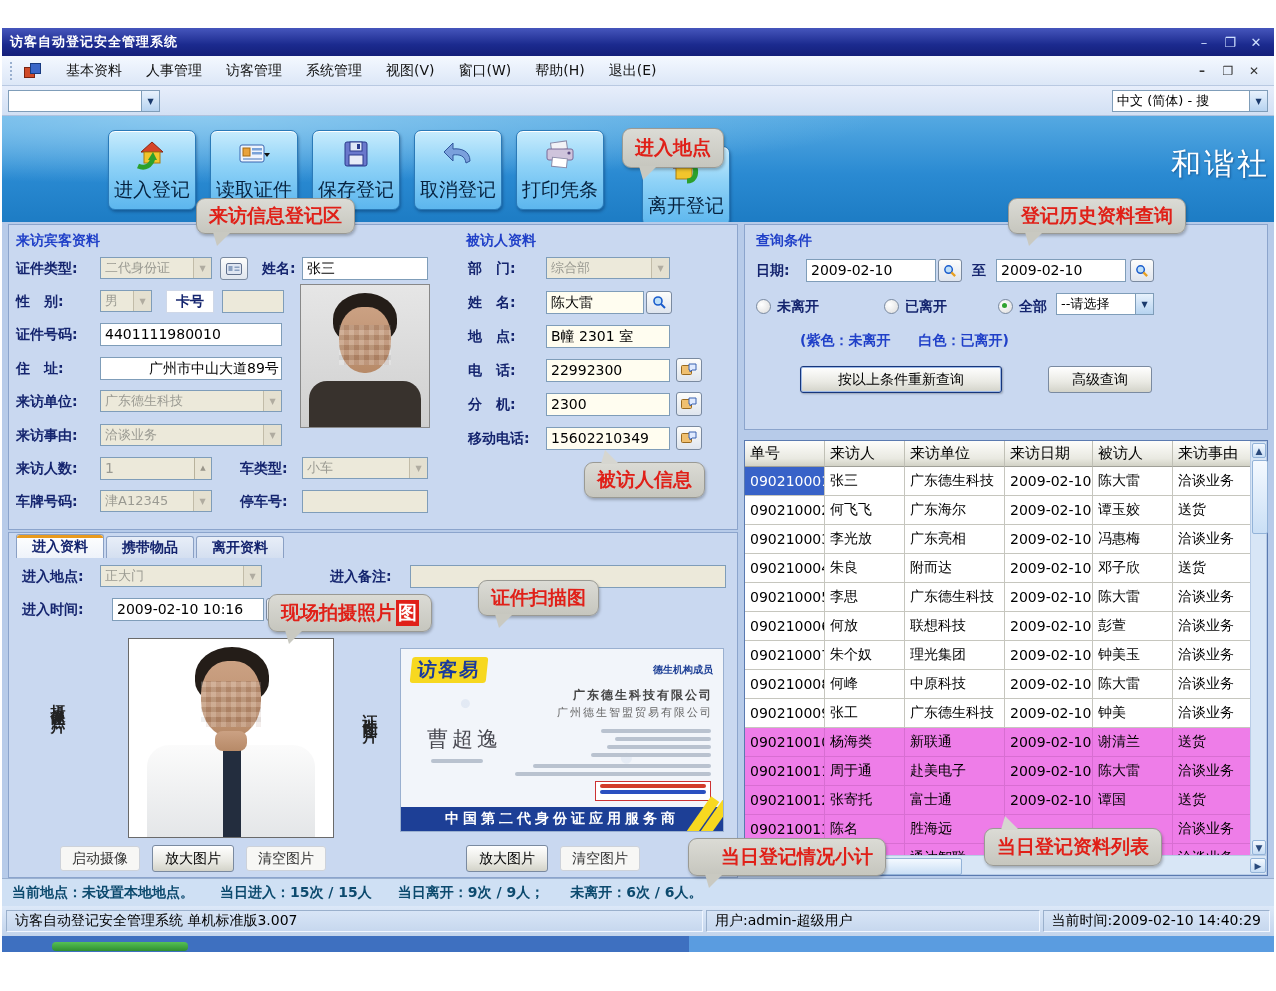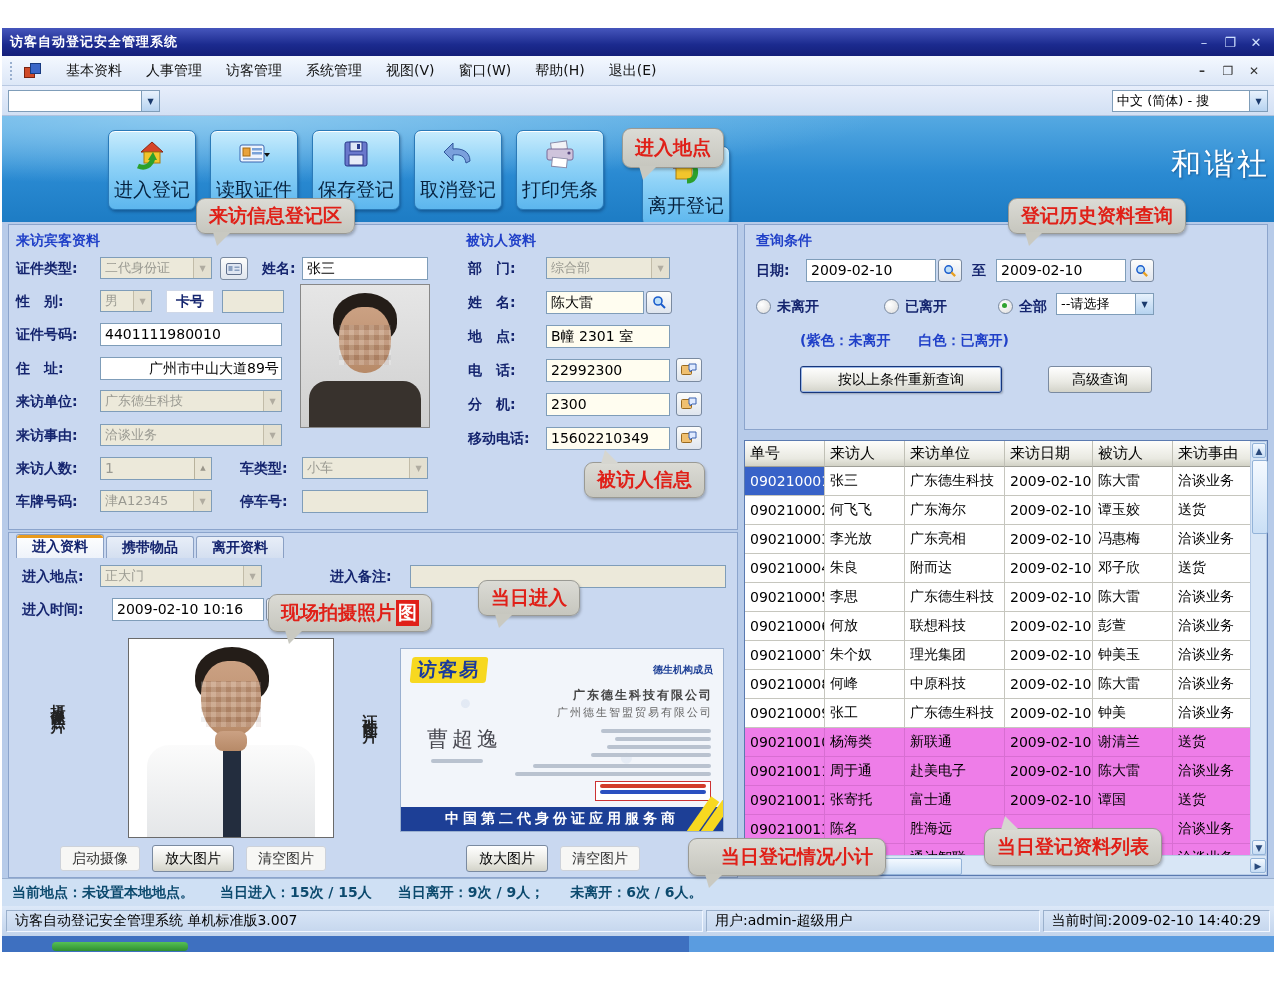--- a/index.html
+++ b/index.html
@@ -598,21 +598,21 @@
   <div class="abs gbtn flat" style="left:560px;top:846px;width:80px;height:25px;">清空图片</div>
 
   <div class="callout tail-b" style="left:622px;top:128px;height:40px;">进入地点</div>
   <div class="callout tail-b" style="left:196px;top:198px;height:36px;">来访信息登记区</div>
   <div class="callout tail-b" style="left:1008px;top:198px;height:36px;">登记历史资料查询</div>
   <div class="callout tail-t" style="left:584px;top:462px;height:36px;">被访人信息</div>
   <div class="callout tail-b" style="left:268px;top:594px;height:38px;">
     <span>现场拍摄照片</span>
       <span class="inv">图</span>
   </div>
-  <div class="callout tail-b" style="left:478px;top:580px;height:36px;">当日进入</div>
+  <div class="callout tail-b" style="left:478px;top:580px;height:36px;">证件扫描图</div>
   <div class="callout tail-b" style="left:688px;top:838px;height:38px;padding-left:32px;">
     <span>当日</span>
       <span style="font-weight:900;">登记</span>
       <span>情况小计</span>
   </div>
   <div class="callout tail-t" style="left:984px;top:828px;height:38px;">当日登记资料列表</div>
 
   <div class="abs" id="summary-line">
     <span>当前地点：未设置本地地点。</span>
     <span>当日进入：15次 / 15人</span>

